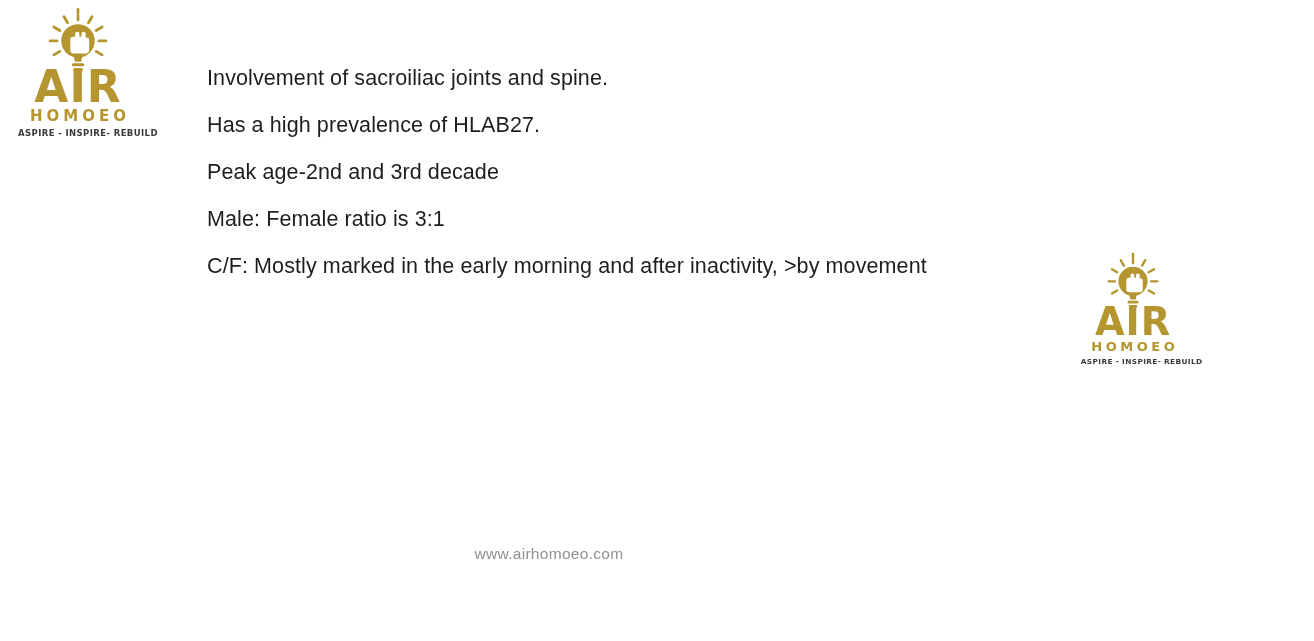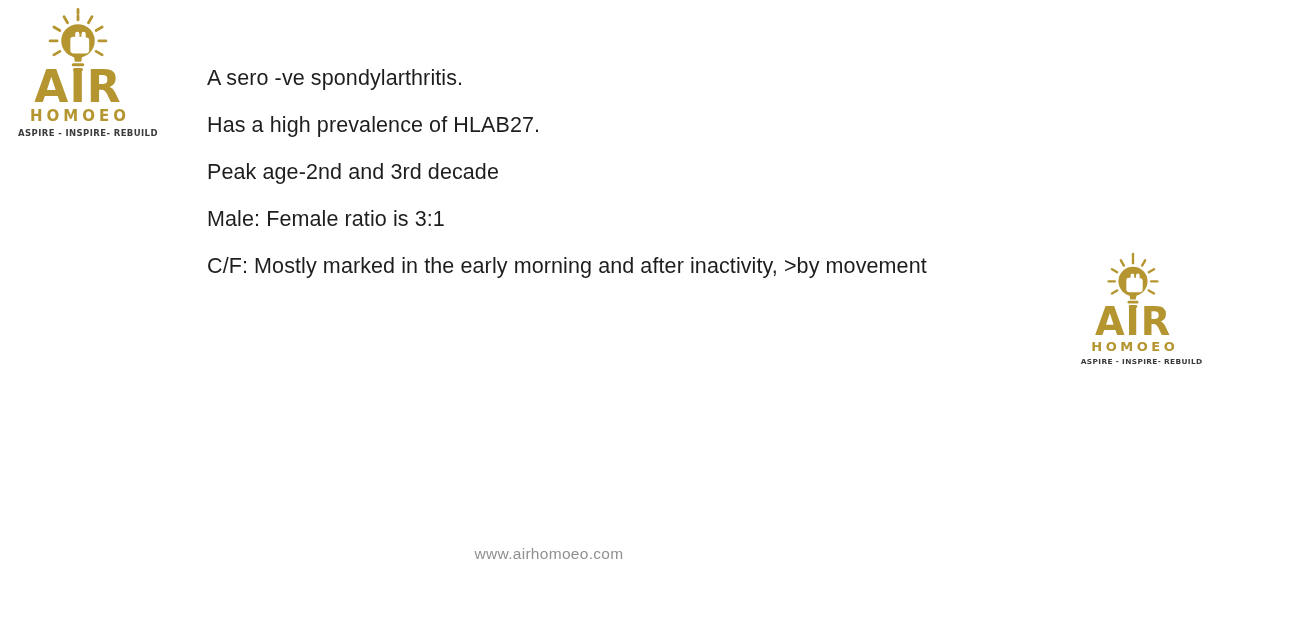--- a/index.html
+++ b/index.html
@@ -103,21 +103,21 @@
       <rect x="51" y="82" width="18" height="4.5" rx="2.2"></rect>
       <rect x="53" y="89" width="14" height="4.5" rx="2.2"></rect>
     </g>
   </svg>
   <div class="logo-air">AIR</div>
   <div class="logo-homoeo">HOMOEO</div>
   <div class="logo-tagline">ASPIRE - INSPIRE- REBUILD</div>
 </div>
 
 <div class="slide-text">
-  <p>A sero -ve spondylarthritis.</p>
+  <p>Involvement of sacroiliac joints and spine.</p>
   <p>Has a high prevalence of HLAB27.</p>
   <p>Peak age-2nd and 3rd decade</p>
   <p>Male: Female ratio is 3:1</p>
   <p>C/F: Mostly marked in the early morning and after inactivity, &gt;by movement</p>
 </div>
 
 <div class="logo logo-right">
   <svg width="84" height="67" viewBox="0 0 120 96">
     <g stroke="#B49530" stroke-width="4" stroke-linecap="round">
       <line x1="90" y1="50" x2="100" y2="50"></line>

